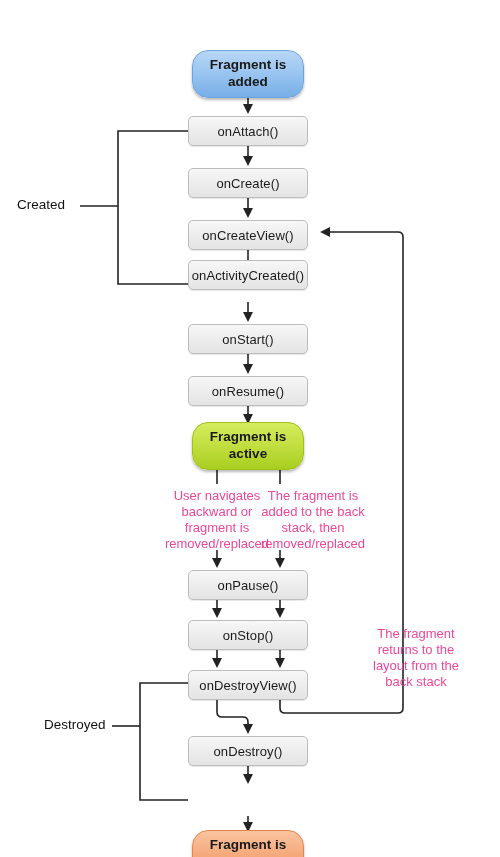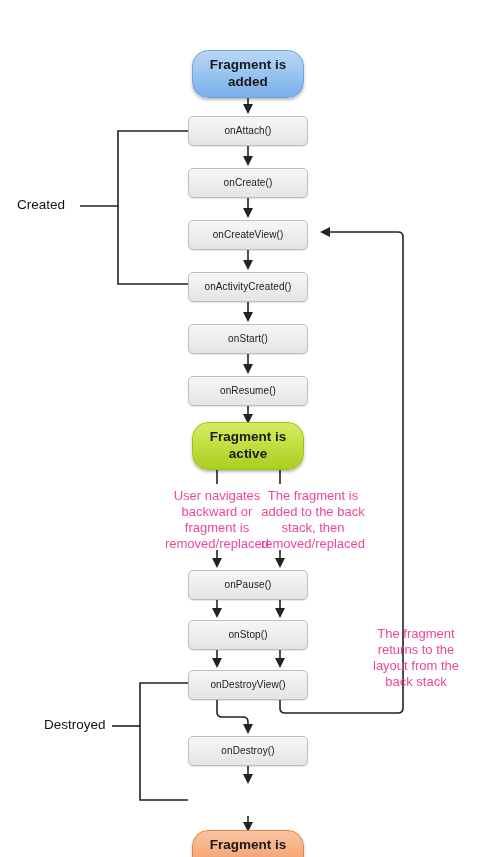--- a/index.html
+++ b/index.html
@@ -23,21 +23,21 @@
     color:#1a1a1a;
   }
   
   .proc{
     width:120px;height:30px;
     left:188px;
     border:1px solid #bdbdbd;
     border-radius:5px;
     background:linear-gradient(to bottom,#f7f7f7 0%,#ececec 55%,#e4e4e4 100%);
     box-shadow:0 1px 1px rgba(0,0,0,.10);
-    font-size:10px;
+    font-size:13px;
     line-height:1;
     letter-spacing:.1px;
   }
   
   .state{
     width:112px;height:48px;
     left:192px;
     border-radius:16px;
     font-size:13.5px;
     font-weight:bold;
@@ -140,21 +140,21 @@
   </div>
 
   <div class="node proc" style="top:136px;">
     <span>onCreate()</span>
   </div>
 
   <div class="node proc" style="top:188px;text-align:right;">
     <span>onCreateView()</span>
   </div>
 
-  <div class="node proc" style="top:240px;">
+  <div class="node proc" style="top:228px;">
     <span>onActivityCreated()</span>
   </div>
 
   <div class="node proc" style="top:292px;">
     <span>onStart()</span>
   </div>
 
   <div class="node proc" style="top:344px;">
     <span>onResume()</span>
   </div>

